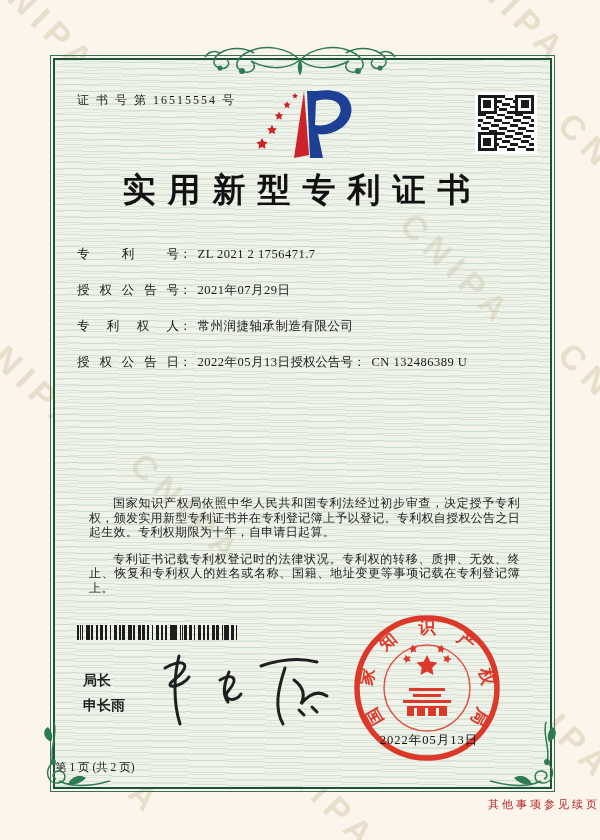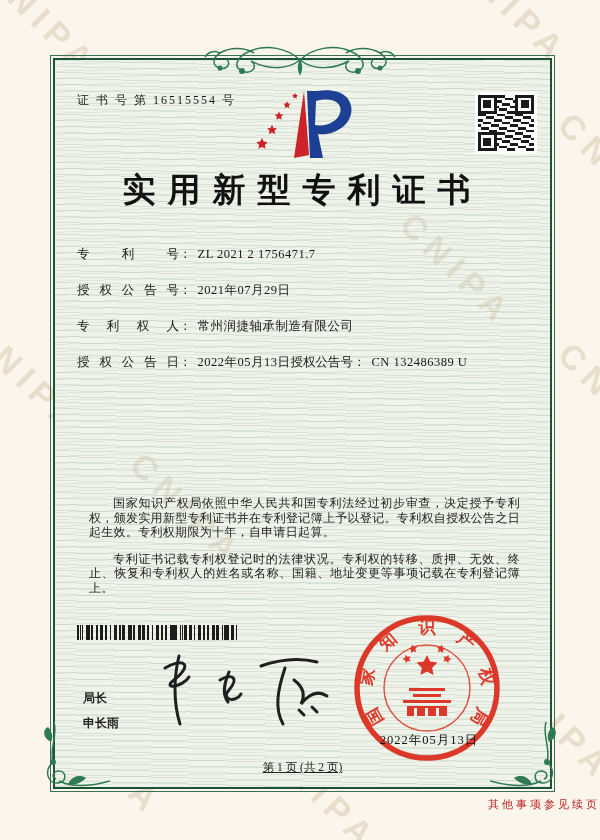--- a/index.html
+++ b/index.html
@@ -46,29 +46,29 @@
   .paras{position:absolute;left:22px;right:18px;top:424px;font-size:12px;line-height:14.5px;
          color:#222;text-align:justify;letter-spacing:0.3px;}
   .paras p{margin:12px;text-indent:2em;}
   .paras p + p{margin-top:8px;}
 
   .barcode{position:absolute;left:22px;top:565px;width:162px;height:15px;
     background:
      repeating-linear-gradient(90deg,#1c1c1c 0 2px,transparent 2px 5px,#1c1c1c 5px 6px,transparent 6px 9px,#1c1c1c 9px 12px,transparent 12px 14px),
      repeating-linear-gradient(90deg,transparent 0 3px,#1c1c1c 3px 4px,transparent 4px 11px,#1c1c1c 11px 13px,transparent 13px 17px);}
 
-  .officer{position:absolute;left:28px;top:626px;font-family:"Liberation Sans","DejaVu Sans",sans-serif;
-           font-weight:bold;font-size:12px;color:#222;line-height:25px;z-index:2;}
+  .officer{position:absolute;left:28px;top:608px;font-family:"Liberation Sans","DejaVu Sans",sans-serif;
+           font-weight:bold;font-size:14px;color:#222;line-height:25px;z-index:2;}
   .signature{position:absolute;left:88px;top:588px;width:195px;height:82px;z-index:2;}
 
   .seal{position:absolute;left:296px;top:552px;width:152px;height:152px;z-index:2;opacity:0.93;}
   .seal-date{position:absolute;left:298px;top:672px;width:152px;text-align:center;
              font-size:12.5px;color:#111;letter-spacing:1px;z-index:3;}
 
-  .page-num{position:absolute;left:0;right:0;top:700px;text-align:center;font-size:11.5px;color:#222;text-decoration:underline;}
+  .page-num{position:absolute;left:0;right:0;top:700px;font-size:11.5px;color:#222;}
   .cont-note{position:absolute;left:0;right:0;top:797px;text-align:right;font-size:11px;
              letter-spacing:3px;color:#b91c1c;z-index:1;}
 </style>
 </head>
 <body>
 
 <div class="page">
 
   <span class="wm" style="left:-30px;top:0px">CNIPA</span>
   <span class="wm" style="left:440px;top:-12px">CNIPA</span>

